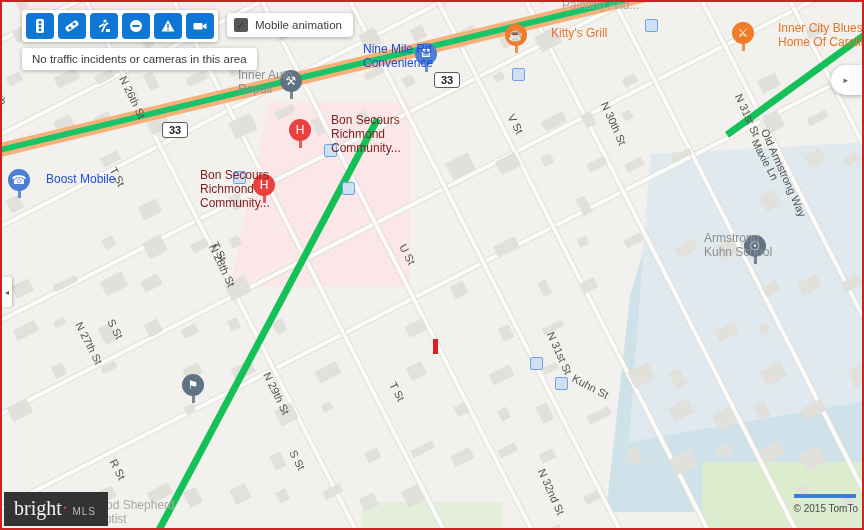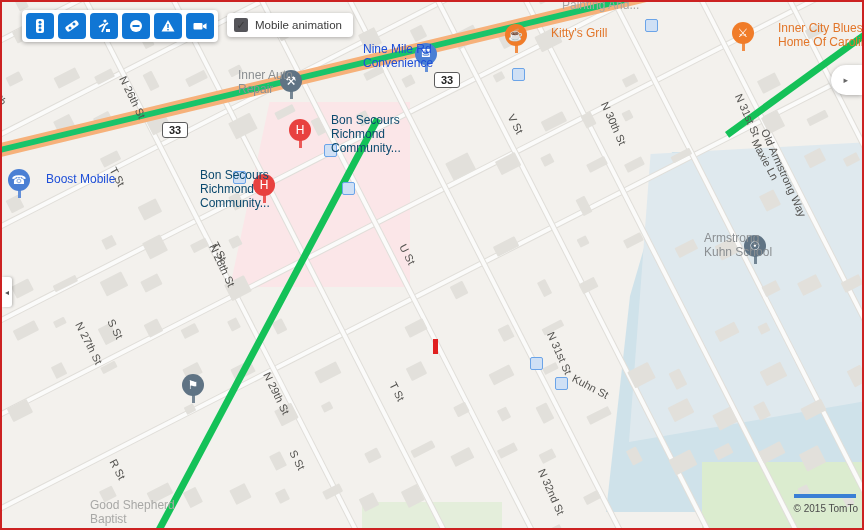--- a/index.html
+++ b/index.html
@@ -35,21 +35,21 @@
   
   .poi{position:absolute;display:flex;align-items:flex-start;}
   .poi-pin{width:22px;height:22px;border-radius:50%;display:flex;
       align-items:center;justify-content:center;color:#fff;font-size:12px;
       position:relative;flex:0 0 auto;}
   .poi-pin:after{content:"";position:absolute;bottom:-7px;left:50%;
       margin-left:-1.5px;width:3px;height:8px;background:inherit;opacity:.85;}
   .poi-label{font-size:12px;line-height:14px;white-space:pre;}
 
   .poi-red .poi-pin{background:#e8413f;}
-  .poi-red .poi-label{color:#0c4a6e;}
+  .poi-red .poi-label{color:#7f1d1d;}
   .poi-orange .poi-pin{background:#f07c29;}
   .poi-orange .poi-label{color:#e2762a;}
   .poi-blue .poi-pin{background:#4a7fd4;}
   .poi-blue .poi-label{color:#1d4ed8;}
   .poi-gray .poi-pin{background:#5f7384;}
   .poi-gray .poi-label{color:#8b8f92;}
   .poi-lgray .poi-label{color:#a8a8a6;}
 
   .tinyicon{position:absolute;width:11px;height:11px;background:#cfe0f5;
       border:1px solid #6ba4e8;border-radius:2px;}
@@ -406,25 +406,33 @@
           <path d="M11 7.2 L14.5 5.2 L14.5 11.3 L11 9.3 Z" fill="#fff"></path>
         </svg>
       </div>
     </div>
 
   <div class="anim-box">
     <span class="chk">✓</span>
     <span>Mobile animation</span>
   </div>
 
+  <div class="notice">
+    <span>No traffic incidents or cameras in this area</span>
+  </div>
 
   <div class="breadcrumb">
     <span class="arrow">▸</span>
   </div>
 
   <div class="collapse">
     <span>◂</span>
   </div>
 
+  <div class="brand">
+    <span class="b1">bright</span>
+    <span class="b2">·</span>
+    <span class="b3">MLS</span>
+  </div>
 
   <div class="scalebar"></div>
   <div class="attrib">© 2015 TomTo</div>
 </div>
 
 </body></html>

